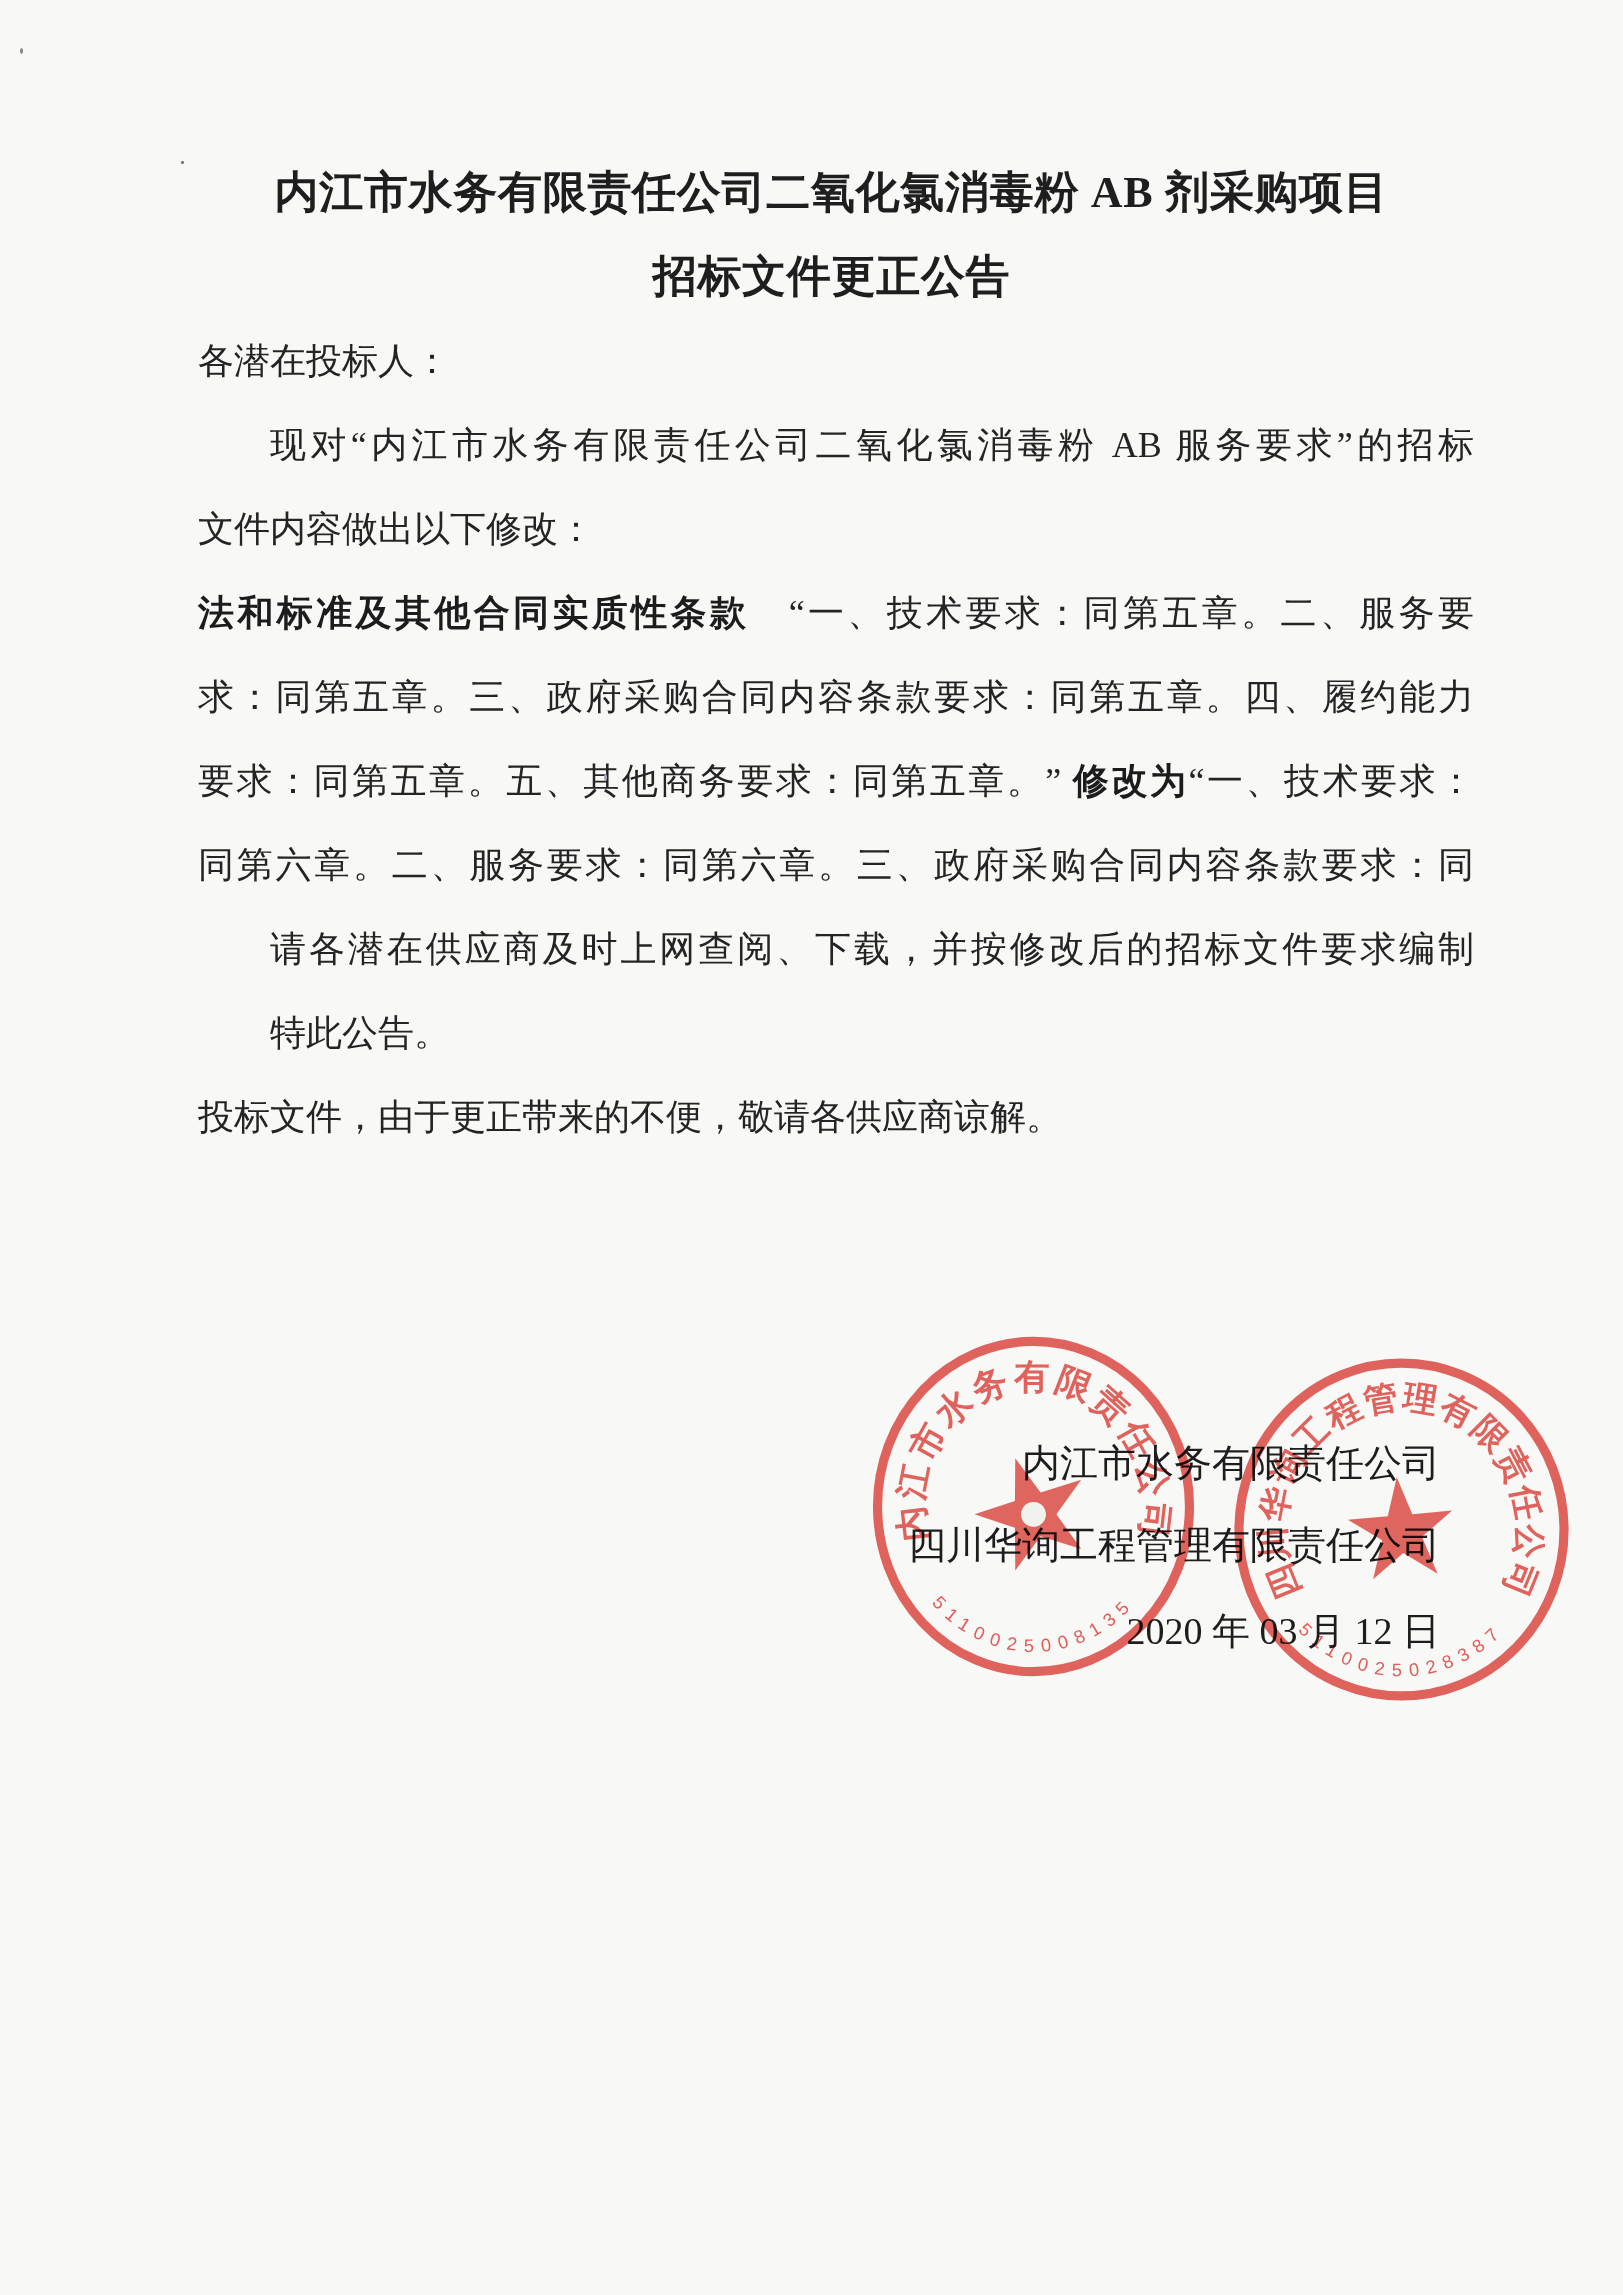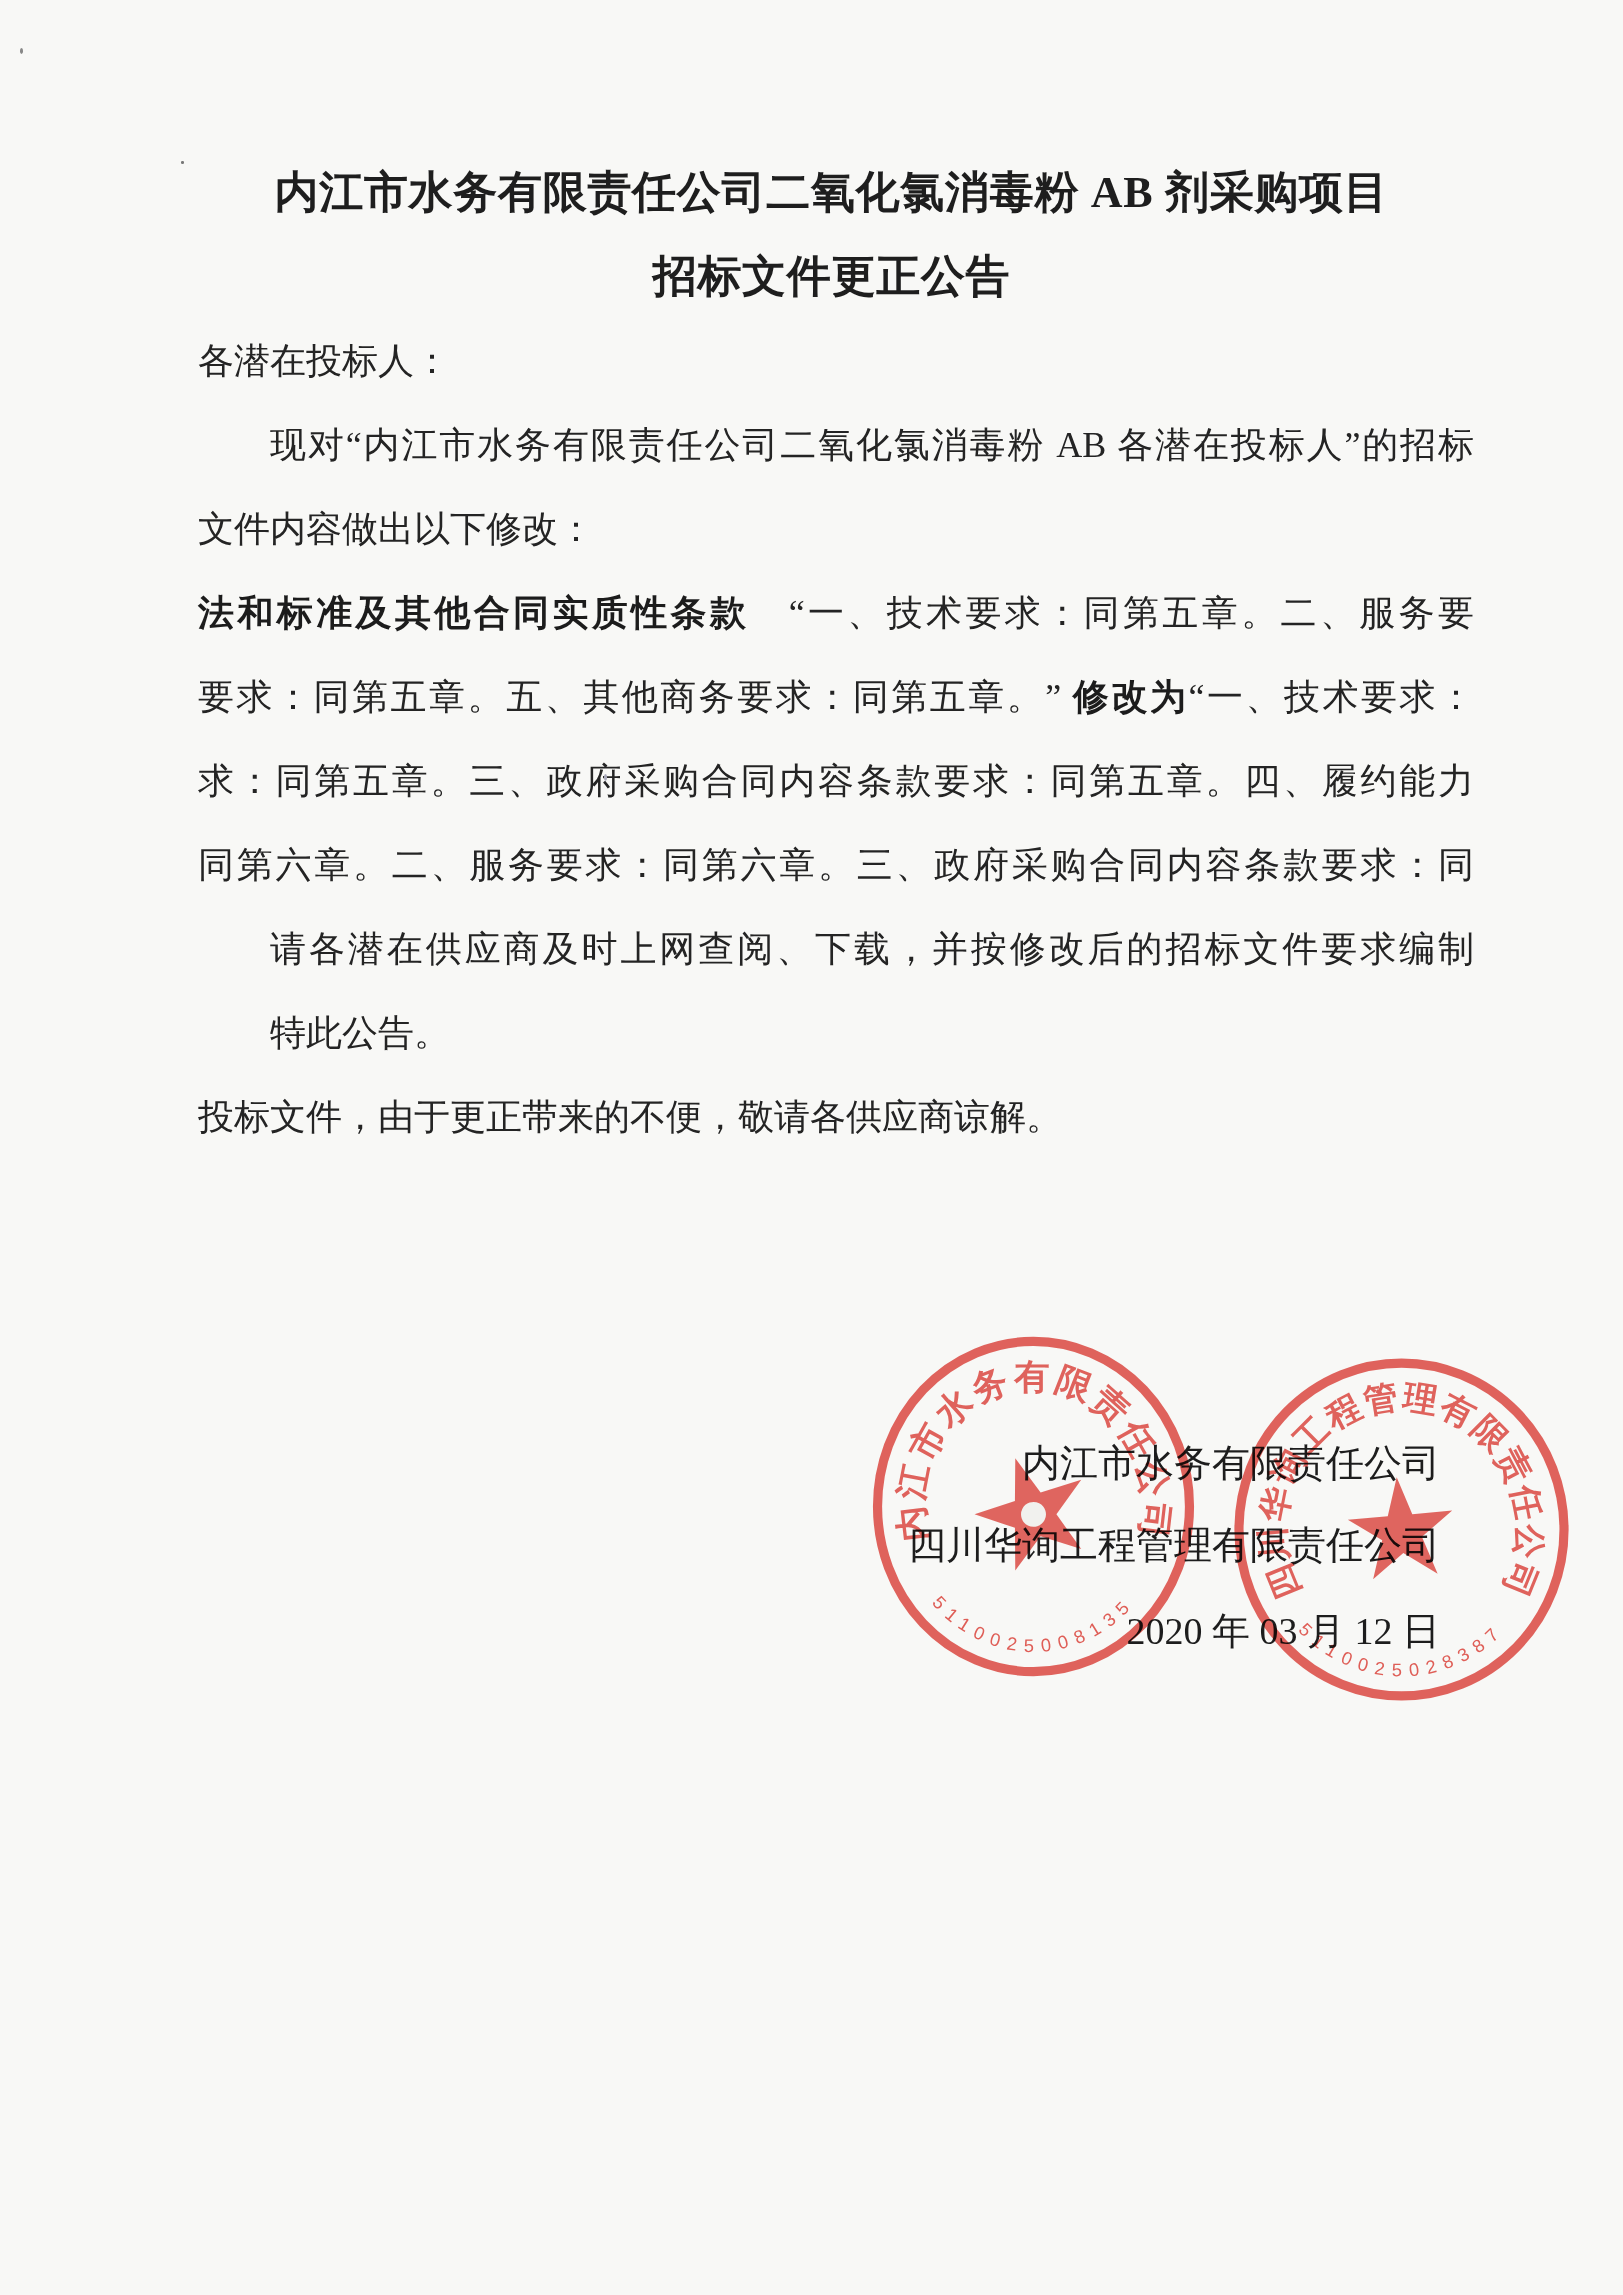--- a/index.html
+++ b/index.html
@@ -52,25 +52,25 @@
 </head>
 <body>
 
 <div class="page">
 
   <div class="title l1">内江市水务有限责任公司二氧化氯消毒粉 AB 剂采购项目</div>
   <div class="title l2">招标文件更正公告</div>
 
   <div class="body-lines" id="body-lines">
       <div class="line"><span>各潜在投标人：</span></div>
-      <div class="line fill indent"><span>现对“内江市水务有限责任公司二氧化氯消毒粉 AB 各潜在投标人”的招标</span></div>
+      <div class="line fill indent"><span>现对“内江市水务有限责任公司二氧化氯消毒粉 AB 服务要求”的招标</span></div>
       <div class="line"><span>文件内容做出以下修改：</span></div>
       <div class="line fill"><span class="bold">法和标准及其他合同实质性条款</span><span>　“一、技术要求：同第五章。二、服务要</span></div>
+      <div class="line fill"><span>求：同第五章。三、政府采购合同内容条款要求：同第五章。四、履约能力</span></div>
       <div class="line fill"><span>要求：同第五章。五、其他商务要求：同第五章。” </span><span class="bold">修改为</span><span>“一、技术要求：</span></div>
-      <div class="line fill"><span>求：同第五章。三、政府采购合同内容条款要求：同第五章。四、履约能力</span></div>
       <div class="line fill"><span>同第六章。二、服务要求：同第六章。三、政府采购合同内容条款要求：同</span></div>
       <div class="line fill indent"><span>请各潜在供应商及时上网查阅、下载，并按修改后的招标文件要求编制</span></div>
       <div class="line indent"><span>特此公告。</span></div>
       <div class="line"><span>投标文件，由于更正带来的不便，敬请各供应商谅解。</span></div>
     </div>
 
   <div class="sig sig1">内江市水务有限责任公司</div>
   <div class="sig sig2">四川华询工程管理有限责任公司</div>
   <div class="sig sig-date">2020 年 03 月 12 日</div>
 

